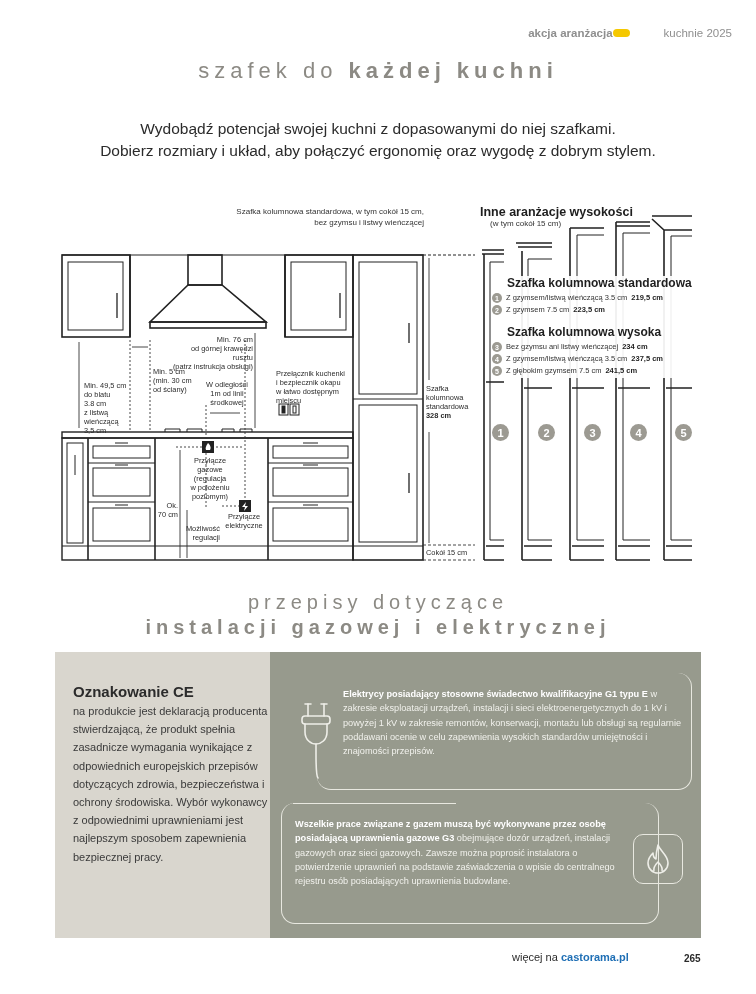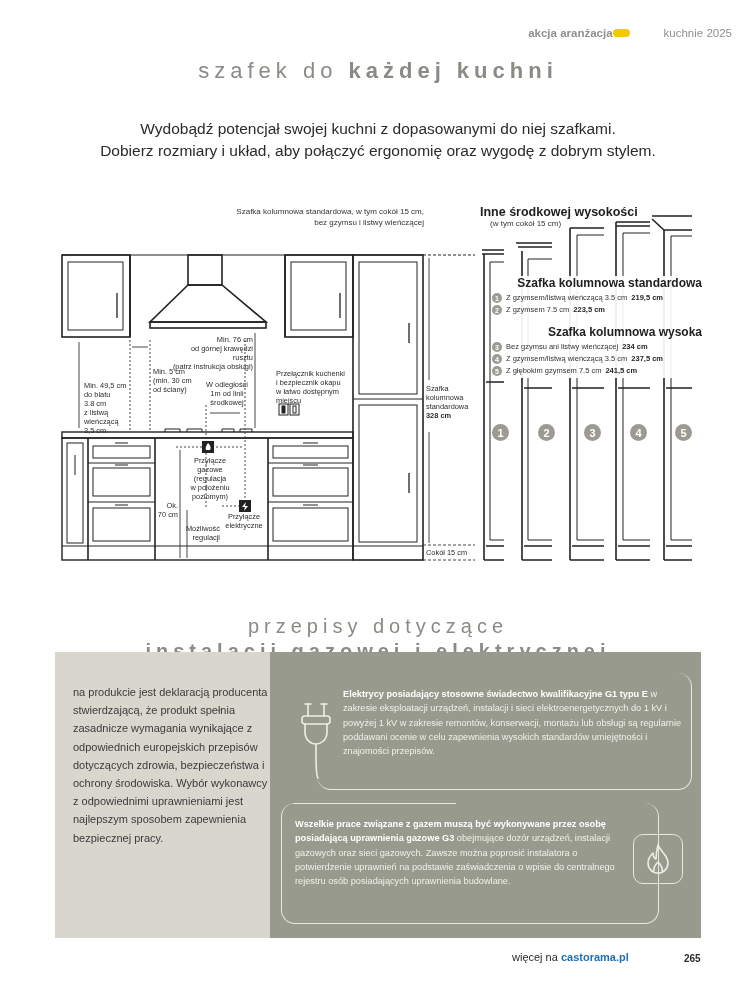--- a/index.html
+++ b/index.html
@@ -16,31 +16,31 @@
 
   .h-min { position: absolute; left: 190px; top: 206px; width: 234px; text-align: right; }
   .h-min .t { font-size: 12.5px; font-weight: bold; color: #1e1e1e; }
   .h-min .s { font-size: 8px; color: #333; line-height: 11px; }
 
   .h-other { position: absolute; left: 480px; top: 205px; }
   .h-other .t { font-size: 12.5px; font-weight: bold; color: #1e1e1e; }
   .h-other .s { font-size: 8px; color: #333; margin-left: 10px; }
 
   .legend { position: absolute; left: 492px; top: 276px; width: 210px; background: rgba(255,255,255,0.92); }
-  .legend .gt { font-size: 12px; font-weight: bold; color: #1e1e1e; margin-left: 15px; margin-bottom: 3px; text-align: right; }
+  .legend .gt { font-size: 12px; font-weight: bold; color: #1e1e1e; margin-left: 15px; margin-bottom: 3px; }
   .legend .row { display: flex; align-items: flex-start; gap: 4px; font-size: 7.5px; color: #333; height: 12px; }
   .legend .row b { font-weight: bold; color: #1e1e1e; }
   .legend .num { width: 10px; height: 10px; border-radius: 50%; background: #9c9a92; color: #fff; font-size: 7px; font-weight: bold; display: inline-flex; align-items: center; justify-content: center; flex: none; }
   .legend .gap { height: 8px; }
 
   .lbl { position: absolute; font-size: 7.4px; line-height: 9px; color: #2b2b2b; }
   .lbl b { font-weight: bold; }
   .num-big { position: absolute; width: 17px; height: 17px; border-radius: 50%; background: #9c9a92; color: #fff; font-size: 11px; font-weight: bold; display: flex; align-items: center; justify-content: center; }
 
-  .title2 { position: absolute; top: 590px; left: 0; width: 756px; text-align: center; font-size: 20px; letter-spacing: 5px; color: #8c8a84; line-height: 25px; margin-top: 24px; }
+  .title2 { position: absolute; top: 590px; left: 0; width: 756px; text-align: center; font-size: 20px; letter-spacing: 5px; color: #8c8a84; line-height: 25px; }
   .title2 b { font-weight: bold; }
 
   .panel-light { position: absolute; left: 55px; top: 652px; width: 215px; height: 286px; background: #d9d6ce; }
   .panel-dark { position: absolute; left: 270px; top: 652px; width: 431px; height: 286px; background: #979a8d; }
   .ce { position: absolute; left: 73px; top: 683px; width: 200px; }
   .ce .t { font-size: 15px; font-weight: bold; color: #2b2b2b; margin-bottom: 2px; }
   .ce .p { font-size: 11px; line-height: 18.2px; color: #3a3a3a; }
 
   .box1 { position: absolute; left: 317px; top: 673px; width: 375px; height: 117px; border: 1.5px solid #e8e8e0; border-radius: 14px; border-left: none; border-top: none; }
   .box1-text { position: absolute; left: 343px; top: 687px; width: 345px; font-size: 9.2px; line-height: 14.3px; color: #f1f1ec; }
@@ -183,21 +183,21 @@
     <path d="M671 236 h21 M671 236 v304 h21" stroke-width="1"></path>
   </g>
 </svg>
 
 <div class="h-min">
   <div class="s">Szafka kolumnowa standardowa, w tym cokół 15 cm,</div>
   <div class="s">bez gzymsu i listwy wieńczącej</div>
 </div>
 
 <div class="h-other">
-  <div class="t">Inne środkowej wysokości</div>
+  <div class="t">Inne aranżacje wysokości</div>
   <div class="s">(w tym cokół 15 cm)</div>
 </div>
 
 <div class="legend">
   <div class="gt">Szafka kolumnowa standardowa</div>
   <div class="row">
       <span class="num">1</span>
       <span>Z gzymsem/listwą wieńczącą 3.5 cm</span>
       <b>219,5 cm</b>
     </div>
@@ -289,20 +289,21 @@
 
 <div class="title2">
   <div>przepisy dotyczące</div>
   <div><b>instalacji gazowej i elektrycznej</b></div>
 </div>
 
 <div class="panel-light"></div>
 <div class="panel-dark"></div>
 
 <div class="ce">
+  <div class="t">Oznakowanie CE</div>
   <div class="p">na produkcie jest deklaracją producenta stwierdzającą, że produkt spełnia zasadnicze wymagania wynikające z odpowiednich europejskich przepisów dotyczących zdrowia, bezpieczeństwa i ochrony środowiska. Wybór wykonawcy z odpowiednimi uprawnieniami jest najlepszym sposobem zapewnienia bezpiecznej pracy.</div>
 </div>
 
 <div class="box1"></div>
 <svg style="position:absolute;left:298px;top:700px" width="38" height="80" viewBox="0 0 38 80">
   <g stroke="#eeeee8" stroke-width="1.6" fill="none" stroke-linecap="round">
     <path d="M10 4 v12 M26 4 v12"></path>
     <path d="M7 4 h6 M23 4 h6"></path>
     <rect x="4" y="16" width="28" height="8" rx="3"></rect>
     <path d="M7 24 v8 c0 8 6 12 11 12 s11 -4 11 -12 v-8"></path>

